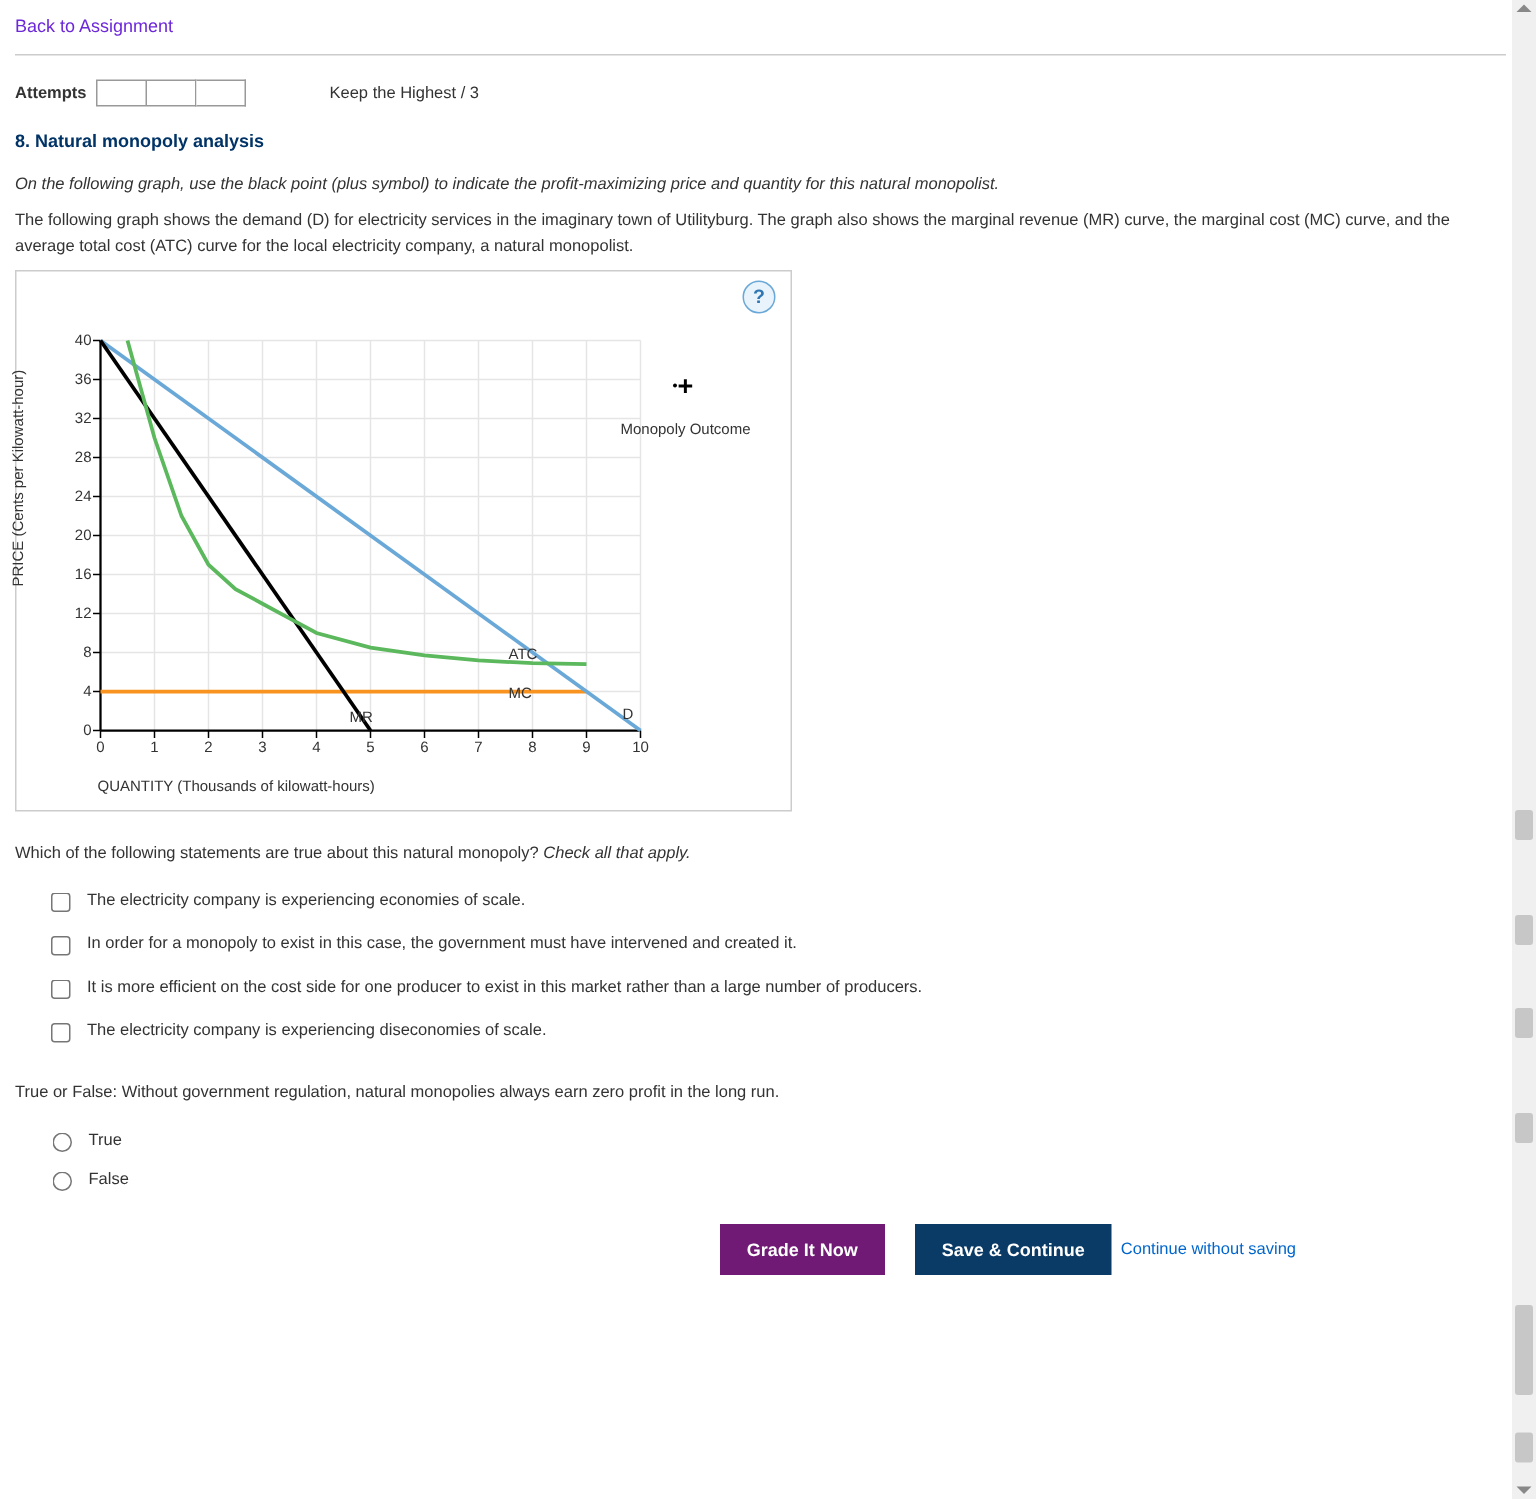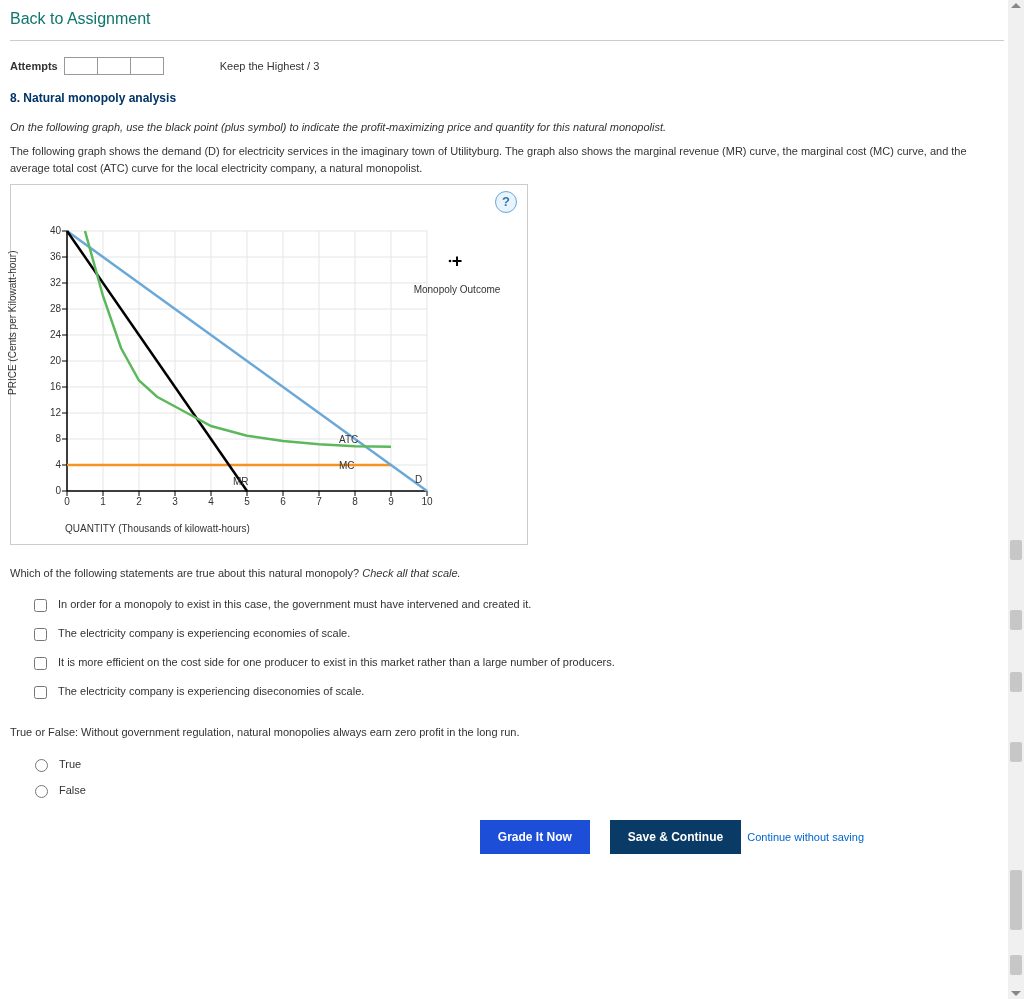--- a/index.html
+++ b/index.html
@@ -10,22 +10,22 @@
     color: #333;
     background: #fff;
   }
   .page-wrap {
     width: 1004px;
     margin: 0;
     padding: 10px 0 0 10px;
     box-sizing: border-box;
   }
   .back-link {
-    color: #0f766e;
-    font-size: 16px;
+    color: #6d28d9;
+    font-size: 12px;
     cursor: pointer;
     padding-bottom: 8px;
   }
   hr.sep {
     border: none;
     border-top: 1px solid #ccc;
     margin: 4px 0 12px 0;
   }
   .attempts-row {
     display: flex;
@@ -129,21 +129,21 @@
     gap: 6px;
   }
   .btn {
     color: #fff;
     font-weight: bold;
     font-size: 12px;
     padding: 10px 18px;
     border: none;
     cursor: pointer;
   }
-  .btn-grade { background: #1d4ed8; }
+  .btn-grade { background: #701a75; }
   .btn-save { background: #0a3a66; }
   .continue-link {
     color: #0066cc;
     font-size: 11px;
     cursor: pointer;
     text-align: center;
   }
   .tick-label { font-size: 10px; fill: #333; }
   .curve-label { font-size: 10px; fill: #333; }
   .legend-label { font-size: 10px; fill: #333; text-anchor: middle; }
@@ -305,29 +305,29 @@
       <g>
         <text x="440" y="46" text-anchor="middle" font-size="18" fill="#000" font-weight="bold">+</text>
         <circle cx="433" cy="40" r="1.3" fill="#000"></circle>
       </g>
       <text class="legend-label" x="440" y="72">Monopoly Outcome</text>
     </svg>
     <div class="x-axis-label">QUANTITY (Thousands of kilowatt-hours)</div>
   </div>
 
   <div class="body-text question2-prompt">
-    <span>Which of the following statements are true about this natural monopoly? </span><span class="checkall-hint">Check all that scale.</span>
+    <span>Which of the following statements are true about this natural monopoly? </span><span class="checkall-hint">Check all that apply.</span>
+  </div>
+  <div class="choice-row">
+    <input type="checkbox" style="">
+    <span>The electricity company is experiencing economies of scale.</span>
   </div>
   <div class="choice-row">
     <input type="checkbox" style="">
     <span>In order for a monopoly to exist in this case, the government must have intervened and created it.</span>
-  </div>
-  <div class="choice-row">
-    <input type="checkbox" style="">
-    <span>The electricity company is experiencing economies of scale.</span>
   </div>
   <div class="choice-row">
     <input type="checkbox" style="">
     <span>It is more efficient on the cost side for one producer to exist in this market rather than a large number of producers.</span>
   </div>
   <div class="choice-row">
     <input type="checkbox" style="">
     <span>The electricity company is experiencing diseconomies of scale.</span>
   </div>
 

